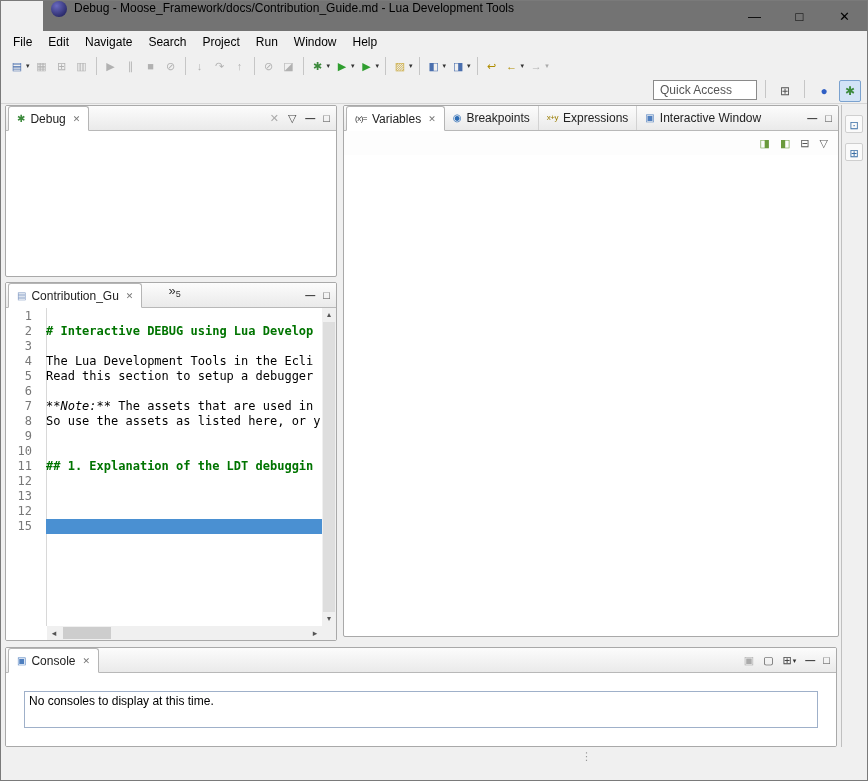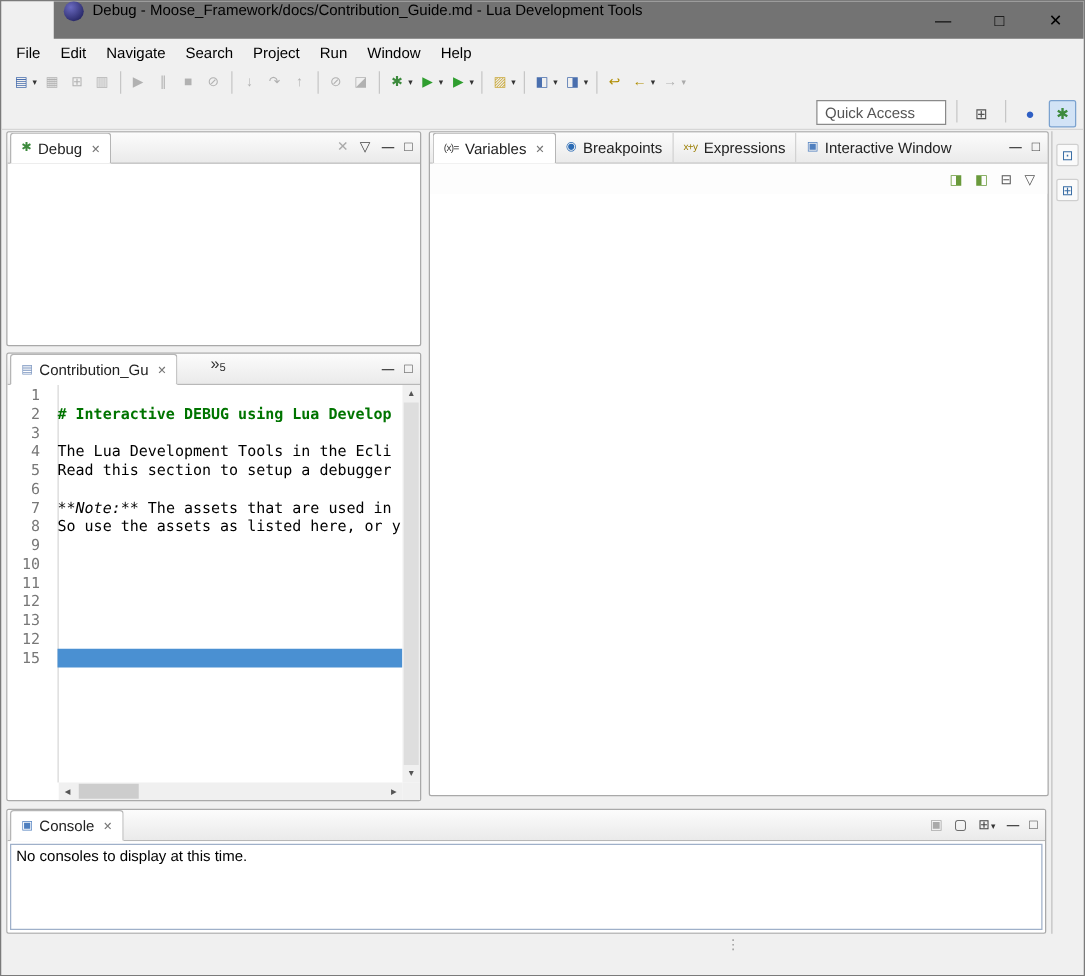--- a/index.html
+++ b/index.html
@@ -68,21 +68,21 @@
   .varrow.up { top:0; } .varrow.down { bottom:0; }
   .scorner { position:absolute; right:0; bottom:0; width:14px; height:14px; background:#f0f0f0; }
   .chevron-more { margin-left:26px; display:flex; align-items:flex-start; color:#333; }
   .chevron-more .chv { font-size:13px; } .chevron-more .cnt { font-size:9px; margin-top:6px; }
 
   
   .view-toolbar { position:absolute; top:25px; left:0; right:0; height:24px; background:#fdfdfd; display:flex; align-items:center; justify-content:flex-end; gap:10px; padding-right:10px; }
   .vicon { font-size:11px; }
 
   
-  .console-body { position:absolute; top:25px; left:0; right:0; bottom:0; background:#fff; padding:2px; }
+  .console-body { position:absolute; top:25px; left:0; right:0; bottom:0; background:#fff; padding:18px; }
   .console-inner { width:100%; height:100%; border:1px solid #9fb0c9; background:#fff; padding:2px 4px; }
 
   
   .side-strip { position:absolute; left:840px; top:104px; width:25px; height:642px; border-left:1px solid #c0c0c0; display:flex; flex-direction:column; align-items:center; padding-top:10px; gap:10px; }
   .strip-icon { width:18px; height:18px; font-size:11px; color:#3a6ea5; text-align:center; line-height:18px; border:1px solid #cfcfcf; background:#fafafa; border-radius:2px; }
 
   .status-grip { position:absolute; left:580px; top:752px; color:#999; font-size:11px; letter-spacing:0; line-height:6px; text-align:center; }
 </style>
 </head>
 <body>
@@ -278,20 +278,21 @@
           <div class="eline">
             <span class="lnum">9</span>
             <span class="ltext"></span>
           </div>
           <div class="eline">
             <span class="lnum">10</span>
             <span class="ltext"></span>
           </div>
           <div class="eline">
             <span class="lnum">11</span>
+            <span class="ltext"><span class="seg heading">## 1. Explanation of the LDT debuggin</span></span>
           </div>
           <div class="eline">
             <span class="lnum">12</span>
             <span class="ltext"></span>
           </div>
           <div class="eline">
             <span class="lnum">13</span>
           </div>
           <div class="eline">
             <span class="lnum">12</span>

